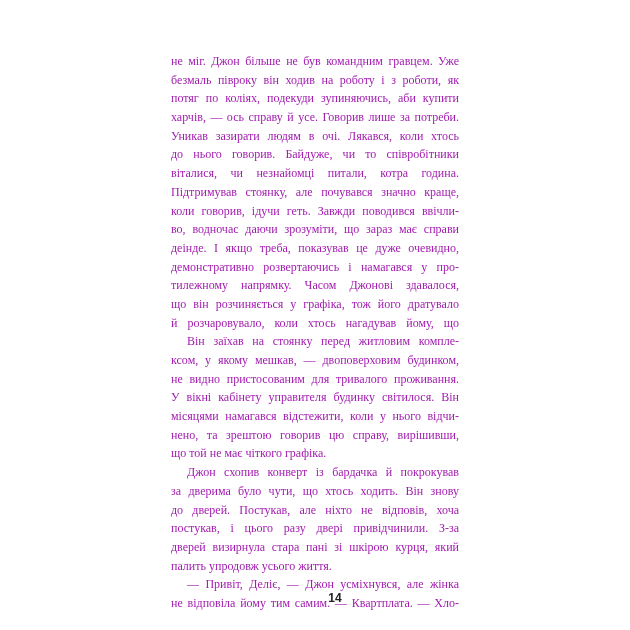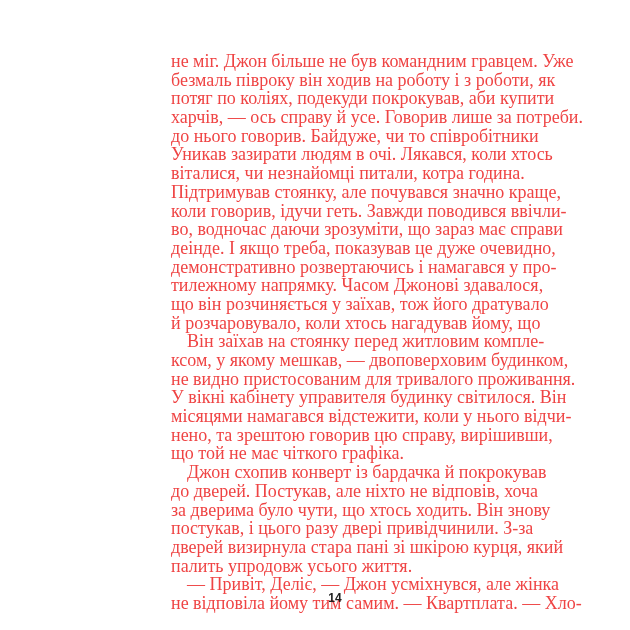--- a/index.html
+++ b/index.html
@@ -12,23 +12,23 @@
       height: 630px;
       position: relative;
       overflow: hidden;
     }
     .page {
       position: absolute;
       left: 171px;
       top: 52px;
       width: 288px;
       font-family: "Liberation Serif", "DejaVu Serif", serif;
-      font-size: 18px;
+      font-size: 12px;
       line-height: 18.7px;
-      color: #ef4444;
+      color: #a21caf;
       text-align: justify;
       hyphens: manual;
     }
     .line {
       display: block;
       white-space: nowrap;
       text-align: justify;
       text-align-last: justify;
       height: 18.7px;
       overflow: visible;
@@ -52,47 +52,47 @@
       margin-left: 20px;
     }
   </style>
 </head>
 <body>
 
 <div class="page" id="page-body">
     <div>
       <span class="line">не міг. Джон більше не був командним гравцем. Уже</span>
       <span class="line">безмаль півроку він ходив на роботу і з роботи, як</span>
-      <span class="line">потяг по коліях, подекуди покрокував, аби купити</span>
+      <span class="line">потяг по коліях, подекуди зупиняючись, аби купити</span>
       <span class="line">харчів, — ось справу й усе. Говорив лише за потреби.</span>
+      <span class="line">Уникав зазирати людям в очі. Лякався, коли хтось</span>
       <span class="line">до нього говорив. Байдуже, чи то співробітники</span>
-      <span class="line">Уникав зазирати людям в очі. Лякався, коли хтось</span>
       <span class="line">віталися, чи незнайомці питали, котра година.</span>
       <span class="line">Підтримував стоянку, але почувався значно краще,</span>
       <span class="line">коли говорив, ідучи геть. Завжди поводився ввічли-</span>
       <span class="line">во, водночас даючи зрозуміти, що зараз має справи</span>
       <span class="line">деінде. І якщо треба, показував це дуже очевидно,</span>
       <span class="line">демонстративно розвертаючись і намагався у про-</span>
       <span class="line">тилежному напрямку. Часом Джонові здавалося,</span>
-      <span class="line">що він розчиняється у заїхав, тож його дратувало</span>
+      <span class="line">що він розчиняється у графіка, тож його дратувало</span>
       <span class="line">й розчаровувало, коли хтось нагадував йому, що</span>
     </div>
     <div>
       <span class="line indent">Він заїхав на стоянку перед житловим компле-</span>
       <span class="line">ксом, у якому мешкав, — двоповерховим будинком,</span>
       <span class="line">не видно пристосованим для тривалого проживання.</span>
       <span class="line">У вікні кабінету управителя будинку світилося. Він</span>
       <span class="line">місяцями намагався відстежити, коли у нього відчи-</span>
       <span class="line">нено, та зрештою говорив цю справу, вирішивши,</span>
       <span class="line last">що той не має чіткого графіка.</span>
     </div>
     <div>
       <span class="line indent">Джон схопив конверт із бардачка й покрокував</span>
+      <span class="line">за дверима було чути, що хтось ходить. Він знову</span>
       <span class="line">до дверей. Постукав, але ніхто не відповів, хоча</span>
-      <span class="line">за дверима було чути, що хтось ходить. Він знову</span>
       <span class="line">постукав, і цього разу двері привідчинили. З-за</span>
       <span class="line">дверей визирнула стара пані зі шкірою курця, який</span>
       <span class="line last">палить упродовж усього життя.</span>
     </div>
     <div>
       <span class="line indent">— Привіт, Деліє, — Джон усміхнувся, але жінка</span>
       <span class="line">не відповіла йому тим самим. — Квартплата. — Хло-</span>
     </div>
   </div>
 

